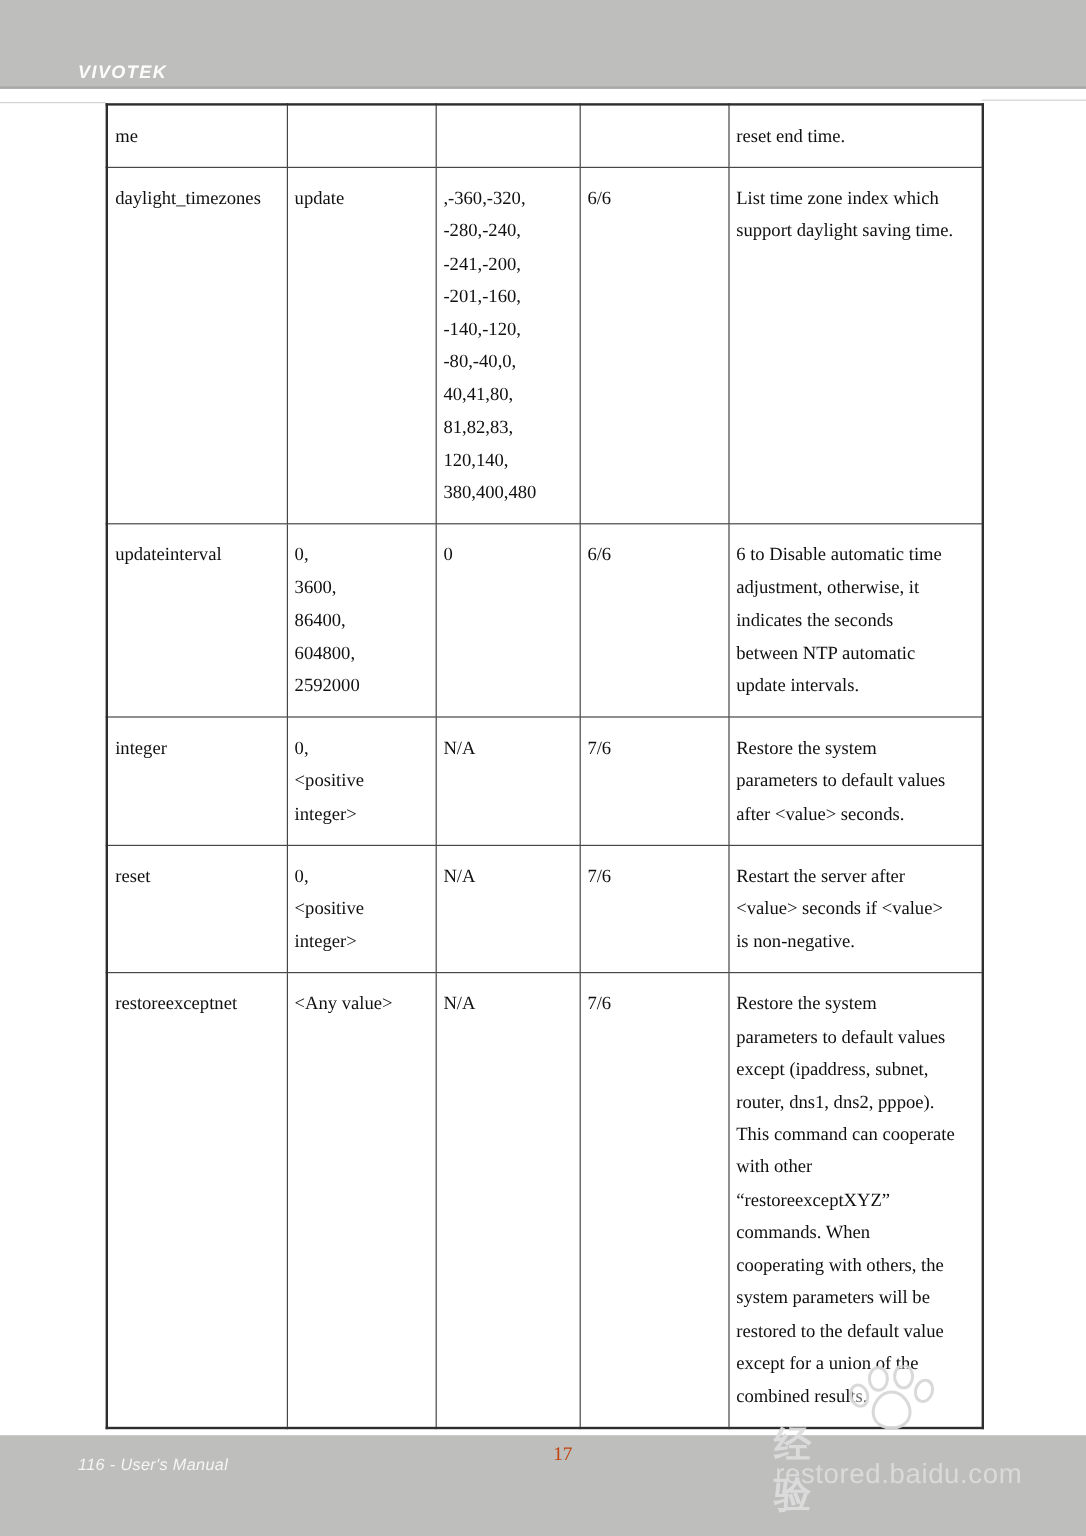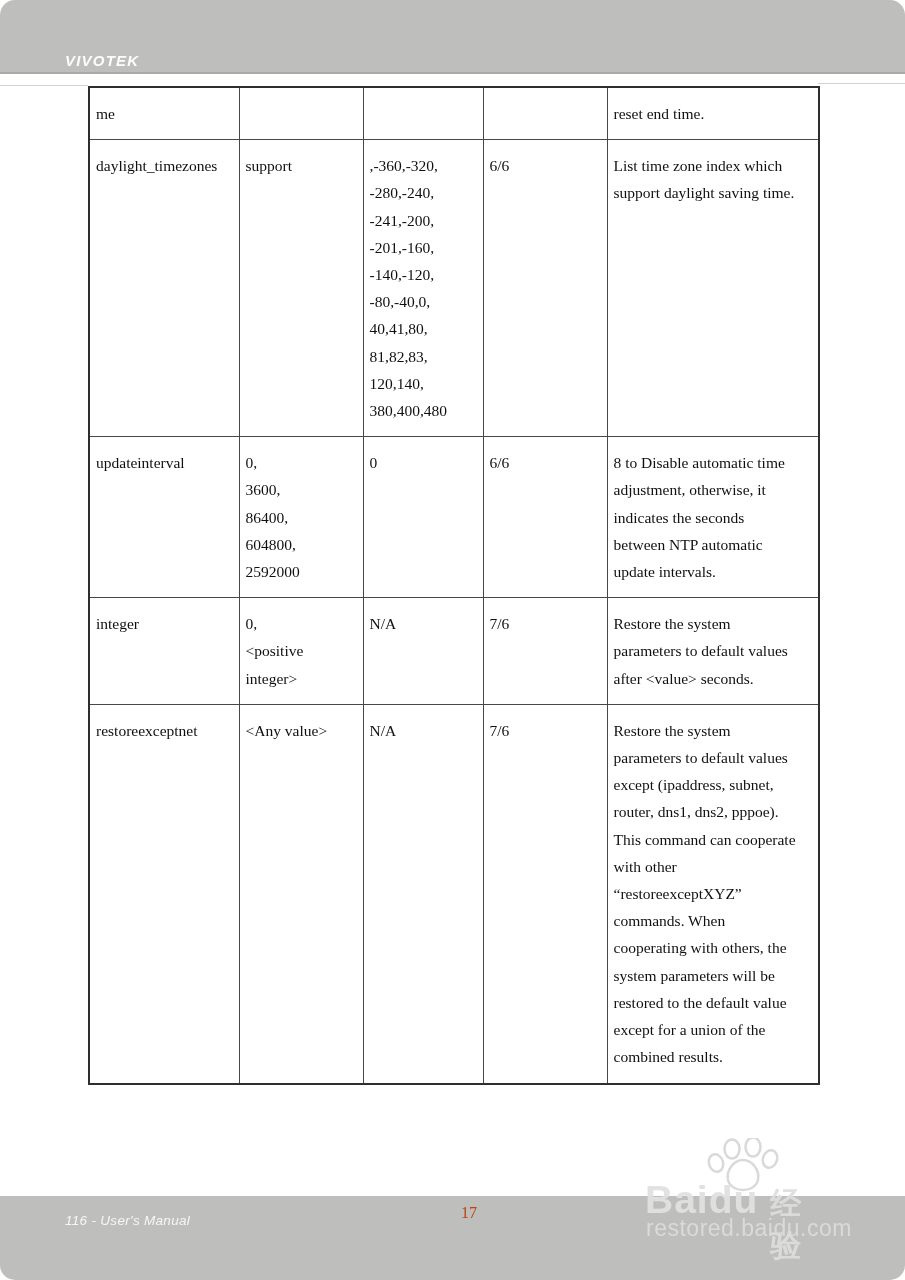--- a/index.html
+++ b/index.html
@@ -3,21 +3,20 @@
 <meta charset="utf-8">
 <style>
   html, body { margin: 0; padding: 0; background: #ffffff; }
   .page {
     position: relative;
     width: 905px;
     height: 1280px;
     background: #ffffff;
     overflow: hidden;
     font-family: "Liberation Serif", "DejaVu Serif", serif;
-    border-radius: 15px;
   }
 
   
   .header-band {
     position: absolute; left: 0; top: 0; width: 905px; height: 72px;
     background: #bebfbd; border-bottom: 2px solid #a8aaa7; z-index: 1;
   }
   .brand {
     position: absolute; left: 65px; bottom: 3px;
     color: #fdfdfd; font-family: "Liberation Sans", "DejaVu Sans", sans-serif;
@@ -110,21 +109,21 @@
     <tbody>
       <tr>
         <td>me</td>
         <td></td>
         <td></td>
         <td></td>
         <td>reset end time.</td>
       </tr>
       <tr>
         <td>daylight_timezones</td>
-        <td>support</td>
+        <td>update</td>
         <td>,-360,-320,
 -280,-240,
 -241,-200,
 -201,-160,
 -140,-120,
 -80,-40,0,
 40,41,80,
 81,82,83,
 120,140,
 380,400,480</td>
@@ -134,36 +133,47 @@
       </tr>
       <tr>
         <td>updateinterval</td>
         <td>0,
 3600,
 86400,
 604800,
 2592000</td>
         <td>0</td>
         <td>6/6</td>
-        <td>8 to Disable automatic time
+        <td>6 to Disable automatic time
 adjustment, otherwise, it
 indicates the seconds
 between NTP automatic
 update intervals.</td>
       </tr>
       <tr>
         <td>integer</td>
         <td>0,
 &lt;positive
 integer&gt;</td>
         <td>N/A</td>
         <td>7/6</td>
         <td>Restore the system
 parameters to default values
 after &lt;value&gt; seconds.</td>
+      </tr>
+      <tr>
+        <td>reset</td>
+        <td>0,
+&lt;positive
+integer&gt;</td>
+        <td>N/A</td>
+        <td>7/6</td>
+        <td>Restart the server after
+&lt;value&gt; seconds if &lt;value&gt;
+is non-negative.</td>
       </tr>
       <tr>
         <td>restoreexceptnet</td>
         <td>&lt;Any value&gt;</td>
         <td>N/A</td>
         <td>7/6</td>
         <td>Restore the system
 parameters to default values
 except (ipaddress, subnet,
 router, dns1, dns2, pppoe).
@@ -189,19 +199,18 @@
     <svg class="wm-paw" width="78" height="54" viewBox="0 0 78 54">
       <g fill="rgba(255,255,255,0.35)" stroke="rgba(215,215,215,0.95)" stroke-width="2.5">
         <ellipse cx="12" cy="25" rx="7" ry="9" transform="rotate(-18 12 25)"></ellipse>
         <ellipse cx="28" cy="11" rx="7.5" ry="9.5"></ellipse>
         <ellipse cx="49" cy="9" rx="7.5" ry="9.5"></ellipse>
         <ellipse cx="66" cy="21" rx="7" ry="9" transform="rotate(18 66 21)"></ellipse>
         <path d="M39 22 C30 22 22 32 24 42 C26 50 34 52 39 52 C44 52 52 50 54 42 C56 32 48 22 39 22 Z"></path>
       </g>
     </svg>
     <div class="wm-logo">
-      <span class="wm-en">Baidu</span>
       <span class="wm-cn">经验</span>
     </div>
     <div class="wm-site">restored.baidu.com</div>
   </div>
 
 </div>
 
 </body></html>

